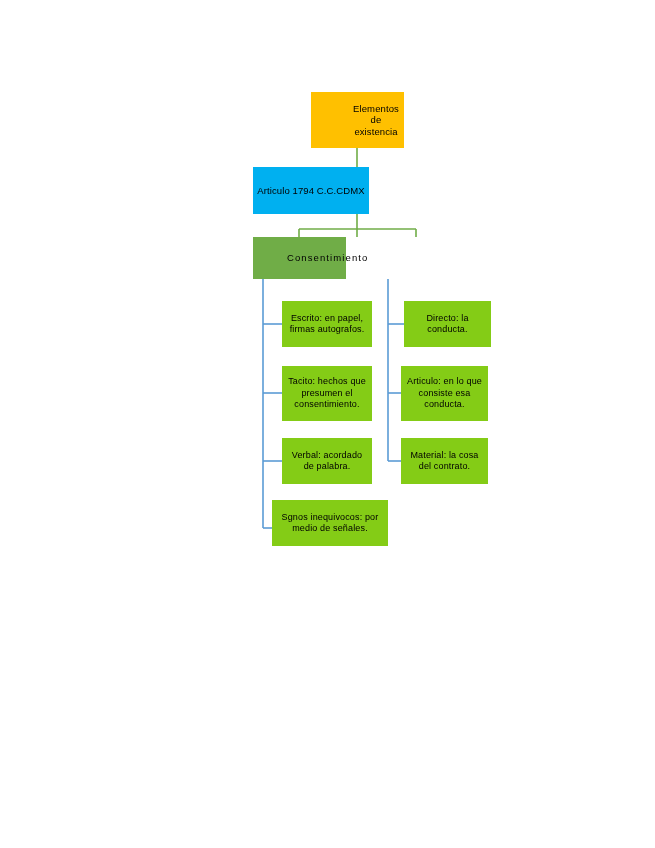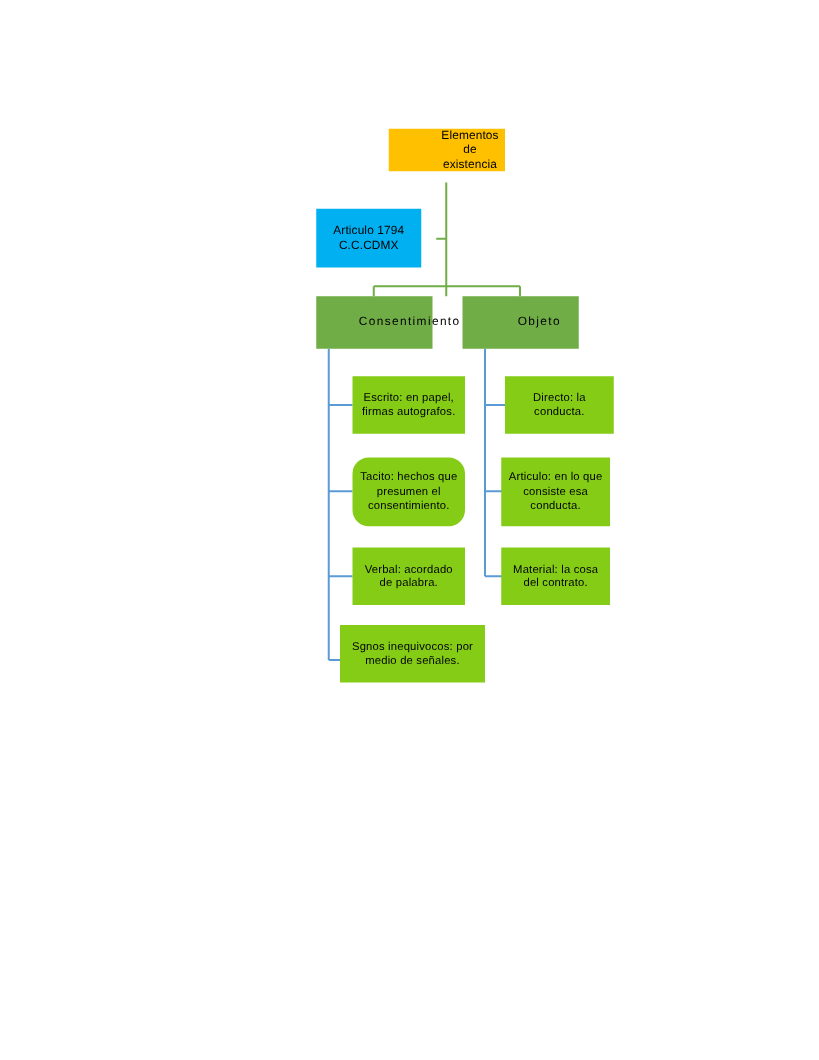--- a/index.html
+++ b/index.html
@@ -114,41 +114,38 @@
       <line x1="263" y1="393" x2="282" y2="393" stroke="#5B9BD5" stroke-width="1.6"></line>
       <line x1="263" y1="461" x2="282" y2="461" stroke="#5B9BD5" stroke-width="1.6"></line>
       <line x1="263" y1="528" x2="282" y2="528" stroke="#5B9BD5" stroke-width="1.6"></line>
 
       <line x1="388" y1="279" x2="388" y2="461" stroke="#5B9BD5" stroke-width="1.6"></line>
       <line x1="388" y1="324" x2="404" y2="324" stroke="#5B9BD5" stroke-width="1.6"></line>
       <line x1="388" y1="393" x2="404" y2="393" stroke="#5B9BD5" stroke-width="1.6"></line>
       <line x1="388" y1="461" x2="404" y2="461" stroke="#5B9BD5" stroke-width="1.6"></line>
     </svg>
 
-    <div class="node node-root" style="left:311px; top:103px; width:93px; height:34px;padding-left:41px;">
+    <div class="node node-root" style="left:311px; top:92px; width:93px; height:56px;padding-left:41px;">
       <span>Elementos de existencia</span>
     </div>
 
-    <div class="node node-article" style="left:253px; top:167px; width:84px; height:47px;">
+    <div class="node node-article" style="left:253px; top:167px; width:116px; height:47px;">
       <span>Articulo 1794 C.C.CDMX</span>
     </div>
 
     <div class="node node-branch" style="left:253px; top:237px; width:93px; height:42px;">
       <span>Consentimiento</span>
     </div>
 
-    <div class="node node-branch" style="left:370px; top:237px; width:93px; height:42px;">
-      <span>Objeto</span>
-    </div>
 
     <div class="node node-leaf" style="left:282px; top:301px; width:90px; height:46px;">
       <span>Escrito: en papel, firmas autografos.</span>
     </div>
 
-    <div class="node node-leaf" style="left:282px; top:366px; width:90px; height:55px;border-radius:13px;">
+    <div class="node node-leaf" style="left:282px; top:366px; width:90px; height:55px;">
       <span>Tacito: hechos que presumen el consentimiento.</span>
     </div>
 
     <div class="node node-leaf" style="left:282px; top:438px; width:90px; height:46px;">
       <span>Verbal: acordado de palabra.</span>
     </div>
 
     <div class="node node-leaf" style="left:272px; top:500px; width:116px; height:46px;">
       <span>Sgnos inequivocos: por medio de señales.</span>
     </div>

